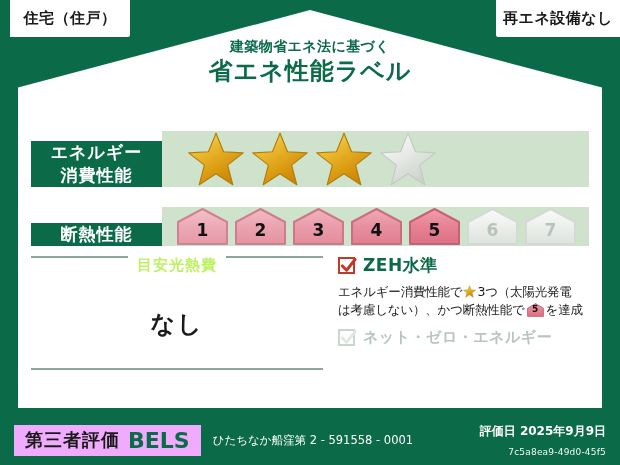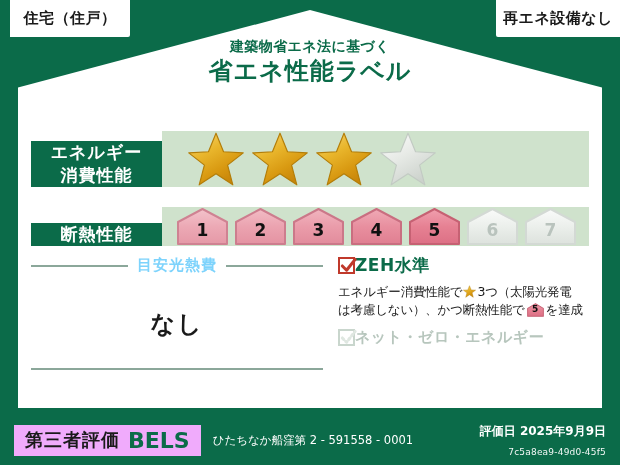--- a/index.html
+++ b/index.html
@@ -104,42 +104,42 @@
   }
   .ibadge.on span{color:#111111;}
   .ibadge.off span{color:#b9c3bd;}
 
   
   #cost-block{
     position:absolute;left:31px;top:256px;width:292px;height:128px;
     box-sizing:border-box;
   }
   #cost-head{
-    display:flex;align-items:center;gap:9px;
-    color:#7dd3fc;
+    display:flex;align-items:flex-start;gap:9px;
+    color:#bef264;
   }
   #cost-head .rule{flex:1 1 auto;height:2px;background:#8ba79a;}
   #cost-title{font-size:15px;font-weight:700;letter-spacing:1px;white-space:nowrap;}
   #cost-value{
     text-align:center;
     color:#1a1a1a;
     font-size:24px;
     font-weight:700;
     margin-top:33px;
     letter-spacing:2px;
   }
   #cost-rule-bottom{
     position:absolute;left:0;right:0;bottom:14px;height:2px;background:#8ba79a;
   }
 
   
   #zeh-block{
     position:absolute;left:338px;top:254px;width:252px;
   }
-  .zeh-line{display:flex;align-items:center;gap:0;}
+  .zeh-line{display:flex;align-items:center;gap:8px;}
   .chk{
     width:17px;height:17px;flex:0 0 17px;
     border:2px solid #c0392b;
     background:#ffffff;
     position:relative;
     box-sizing:border-box;
   }
   .chk svg{position:absolute;left:-1px;top:-3px;width:19px;height:19px;}
   .chk.off{border-color:#c9d6cd;}
   #zeh-title{

